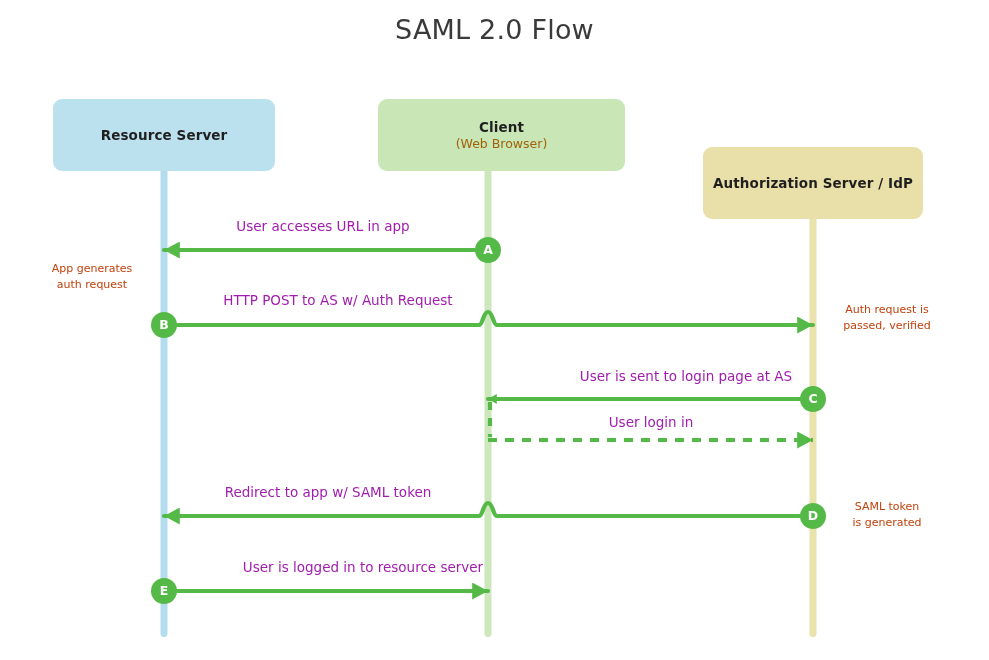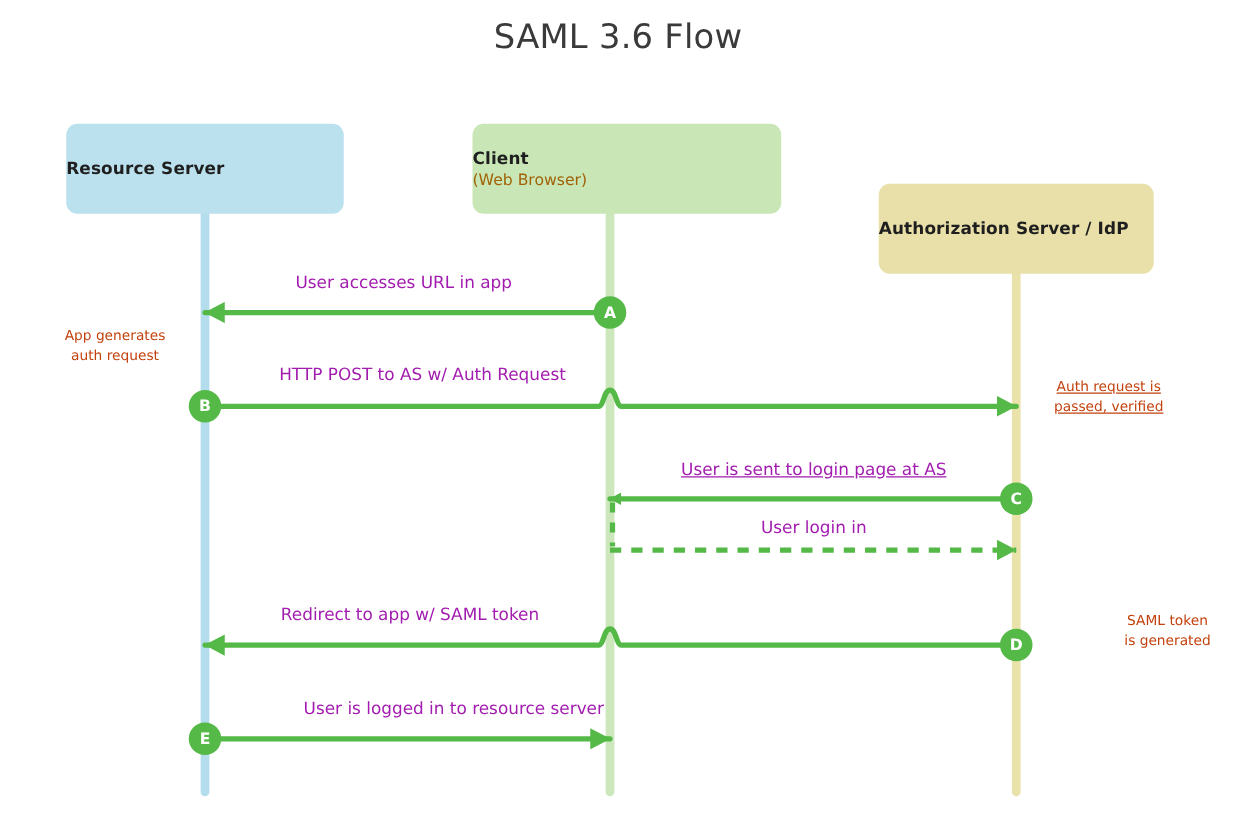--- a/index.html
+++ b/index.html
@@ -29,21 +29,21 @@
     font-weight: 400;
     color: #3a3a3a;
     letter-spacing: 0.2px;
   }
   
   .actor-box {
     position: absolute;
     border-radius: 9px;
     display: flex;
     flex-direction: column;
-    align-items: flex-start;
+    align-items: center;
     justify-content: center;
     text-align: center;
     line-height: 1.25;
   }
   .actor-title {
     font-size: 13.5px;
     font-weight: bold;
     color: #1f1f1f;
     letter-spacing: 0.1px;
   }
@@ -90,21 +90,21 @@
     width: 989px;
     height: 660px;
     pointer-events: none;
   }
 </style>
 </head>
 <body>
 
 <div id="diagram-root">
 
-  <div class="diagram-title">SAML 3.6 Flow</div>
+  <div class="diagram-title">SAML 2.0 Flow</div>
 
   <svg class="flow-layer" viewBox="0 0 989 660" id="flow-svg" aria-hidden="true">
       <rect x="160.5" y="165" width="7" height="472" rx="3.5" fill="#b3dced"></rect>
       <rect x="484.5" y="165" width="7" height="472" rx="3.5" fill="#cbe7bb"></rect>
       <rect x="809.5" y="165" width="7" height="472" rx="3.5" fill="#eae2ab"></rect>
       <defs>
         <marker id="arrow-big" markerWidth="16" markerHeight="17" refX="15.8" refY="8.5" orient="auto" markerUnits="userSpaceOnUse">
           <path d="M0,0 L16,8.5 L0,17 Z" fill="#55b947"></path>
         </marker>
         <marker id="arrow-small" markerWidth="9" markerHeight="10" refX="8.8" refY="5" orient="auto" markerUnits="userSpaceOnUse">
@@ -129,36 +129,36 @@
         <div class="actor-sub">(Web Browser)</div>
       </div>
       <div class="actor-box" style="left: 703px; top: 99px; width: 220px; height: 72px; background: rgb(233, 224, 169); margin-top: 48px;">
         <div class="actor-title">Authorization Server / IdP</div>
       </div>
     </div>
 
   <div id="labels-layer">
       <div class="msg-label" style="left: 323px; top: 218px; transform: translateX(-50%);">User accesses URL in app</div>
       <div class="msg-label" style="left: 328px; top: 292px; transform: translateX(-50%); margin-left: 10px;">HTTP POST to AS w/ Auth Request</div>
-      <div class="msg-label" style="left: 651px; top: 368px; transform: translateX(-50%); text-decoration: underline;">User is sent to login page at AS</div>
+      <div class="msg-label" style="left: 686px; top: 368px; transform: translateX(-50%);">User is sent to login page at AS</div>
       <div class="msg-label" style="left: 651px; top: 414px; transform: translateX(-50%);">User login in</div>
       <div class="msg-label" style="left: 328px; top: 484px; transform: translateX(-50%);">Redirect to app w/ SAML token</div>
       <div class="msg-label" style="left: 327px; top: 559px; transform: translateX(-50%); margin-left: 36px;">User is logged in to resource server</div>
     </div>
 
   <div id="notes-layer">
       <div class="side-note" style="left: 92px; top: 261px; transform: translateX(-50%);">
         <div>App generates</div>
         <div>auth request</div>
       </div>
-      <div class="side-note" style="left: 887px; top: 302px; transform: translateX(-50%); text-decoration: underline;">
+      <div class="side-note" style="left: 887px; top: 302px; transform: translateX(-50%);">
         <div>Auth request is</div>
         <div>passed, verified</div>
       </div>
-      <div class="side-note" style="left: 887px; top: 489px; transform: translateX(-50%); margin-left: 47px;">
+      <div class="side-note" style="left: 887px; top: 499px; transform: translateX(-50%);">
         <div>SAML token</div>
         <div>is generated</div>
       </div>
     </div>
 
   <div id="badges-layer">
       <div class="badge" style="left: 475px; top: 237px; background: rgb(85, 185, 71);">A</div>
       <div class="badge" style="left: 151px; top: 312px; background: rgb(85, 185, 71);">B</div>
       <div class="badge" style="left: 800px; top: 386px; background: rgb(85, 185, 71);">C</div>
       <div class="badge" style="left: 800px; top: 503px; background: rgb(85, 185, 71);">D</div>

